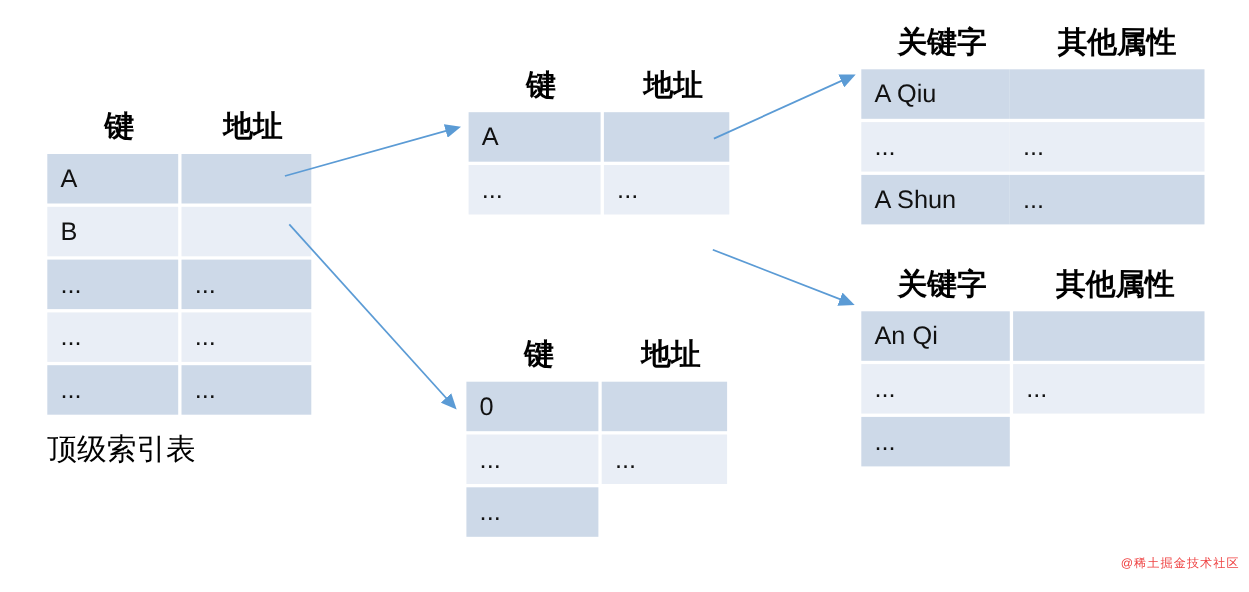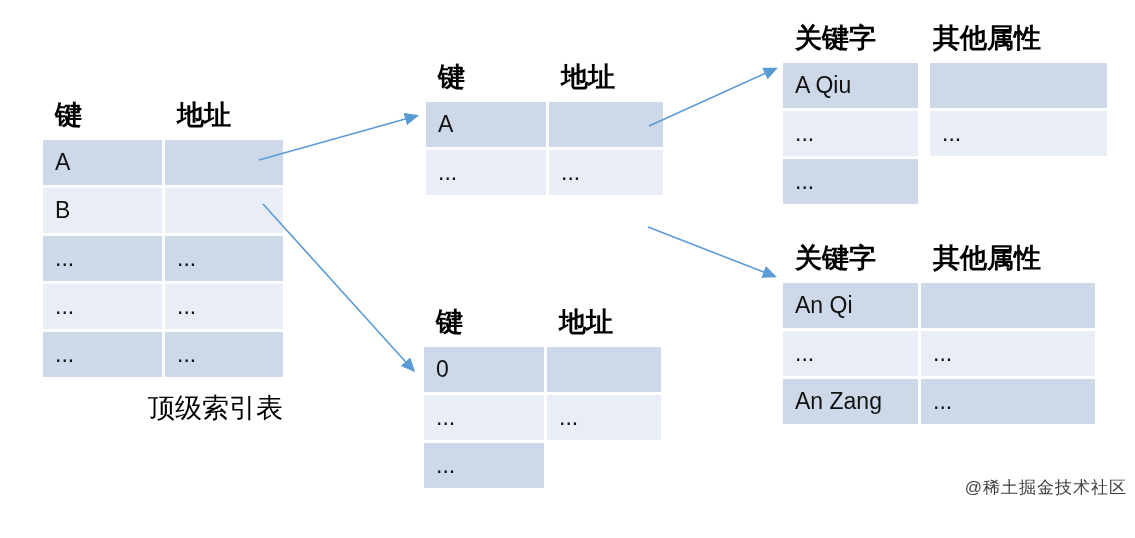--- a/index.html
+++ b/index.html
@@ -13,20 +13,21 @@
   .tbl { position:absolute; }
   .thead {
     display:grid;
     column-gap:3px;
     height:40px;
     font-family:"Liberation Serif", serif;
     font-weight:bold;
     font-size:27px;
     line-height:1.15;
     color:#000;
+    text-align:center;
   }
   .thead span { padding-left:12px; white-space:nowrap; }
   .trow {
     display:grid;
     column-gap:3px;
     height:45px;
     margin-bottom:3px;
   }
   .trow span {
     display:flex;
@@ -36,42 +37,42 @@
     color:#111;
     white-space:nowrap;
   }
   .dark  span { background:#cdd9e8; }
   .light span { background:#e9eef6; }
 
   
   .cols-left   .thead, .cols-left   .trow { grid-template-columns:119px 118px; }
   .cols-mid    .thead, .cols-mid    .trow { grid-template-columns:120px 114px; }
   .cols-right  .thead, .cols-right  .trow { grid-template-columns:135px 174px; }
-  .nogap .trow { column-gap:12px; }
+  .nogap .trow { column-gap:0; }
   .nogap .thead { column-gap:3px; grid-template-columns:135px 177px; }
   .nogap .trow { grid-template-columns:135px 177px; }
 
   .caption {
-    text-align:right;
+    text-align:left;
     font-family:"Liberation Serif", serif;
     font-size:27px;
     color:#000;
     margin-top:13px;
     white-space:nowrap;
   }
   #arrow-layer {
     position:absolute; left:0; top:0;
     width:1135px; height:538px;
     pointer-events:none;
   }
   #watermark {
     position:absolute;
-    right:8px; top:476px;
-    font-size:17px;
-    color:#404040;
+    right:8px; top:504px;
+    font-size:11px;
+    color:#ef4444;
     letter-spacing:1px;
     white-space:nowrap;
   }
 </style>
 </head>
 <body>
 
 <div id="canvas">
 
   <div class="tbl cols-left" style="left:43px; top:100px; width:240px;">
@@ -142,39 +143,39 @@
     </div>
     <div class="trow dark">
       <span>A Qiu</span>
       <span></span>
     </div>
     <div class="trow light">
       <span>...</span>
       <span>...</span>
     </div>
     <div class="trow dark">
+      <span>A Shun</span>
       <span>...</span>
     </div>
   </div>
 
   <div class="tbl cols-right" style="left:783px; top:243px; width:312px;">
     <div class="thead">
       <span>关键字</span>
       <span>其他属性</span>
     </div>
     <div class="trow dark">
       <span>An Qi</span>
       <span></span>
     </div>
     <div class="trow light">
       <span>...</span>
       <span>...</span>
     </div>
     <div class="trow dark">
-      <span>An Zang</span>
       <span>...</span>
     </div>
   </div>
 
   <svg id="arrow-layer" viewBox="0 0 1135 538" xmlns="http://www.w3.org/2000/svg">
     <defs>
       <marker id="ah" markerWidth="9" markerHeight="8" refX="7" refY="4" orient="auto">
         <path d="M0,0 L9,4 L0,8 z" fill="#5b9bd5"></path>
       </marker>
     </defs>

